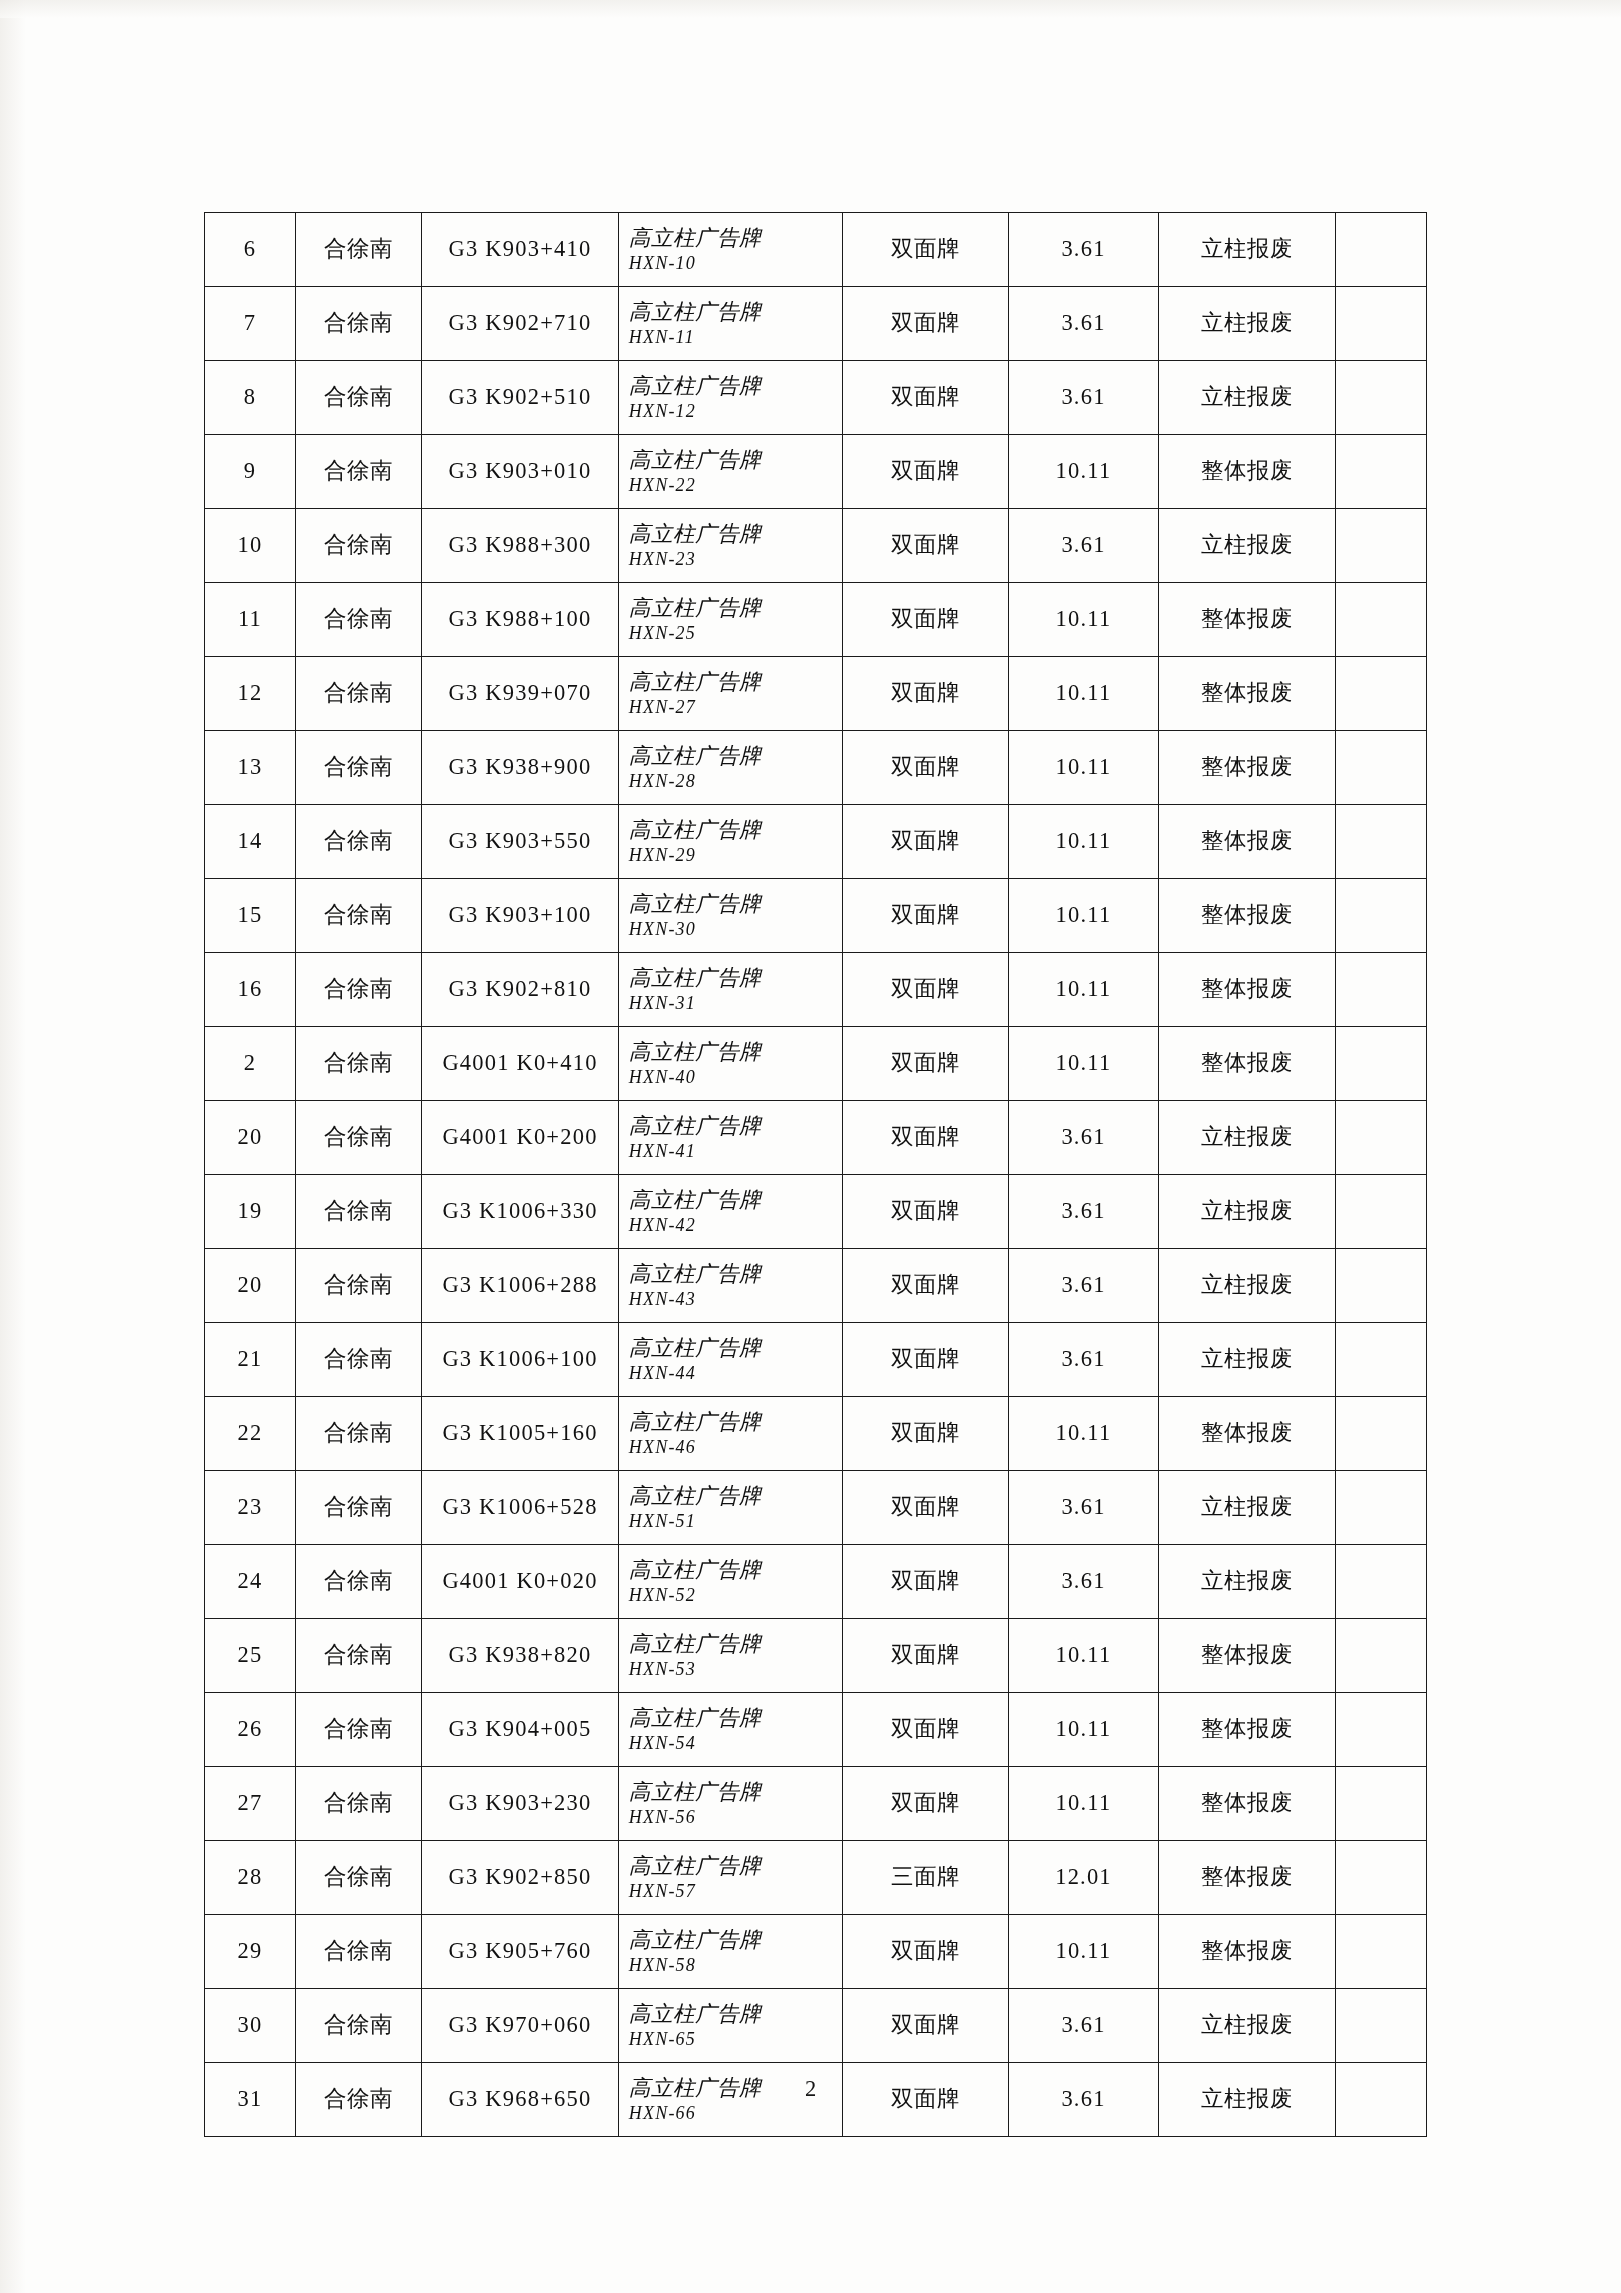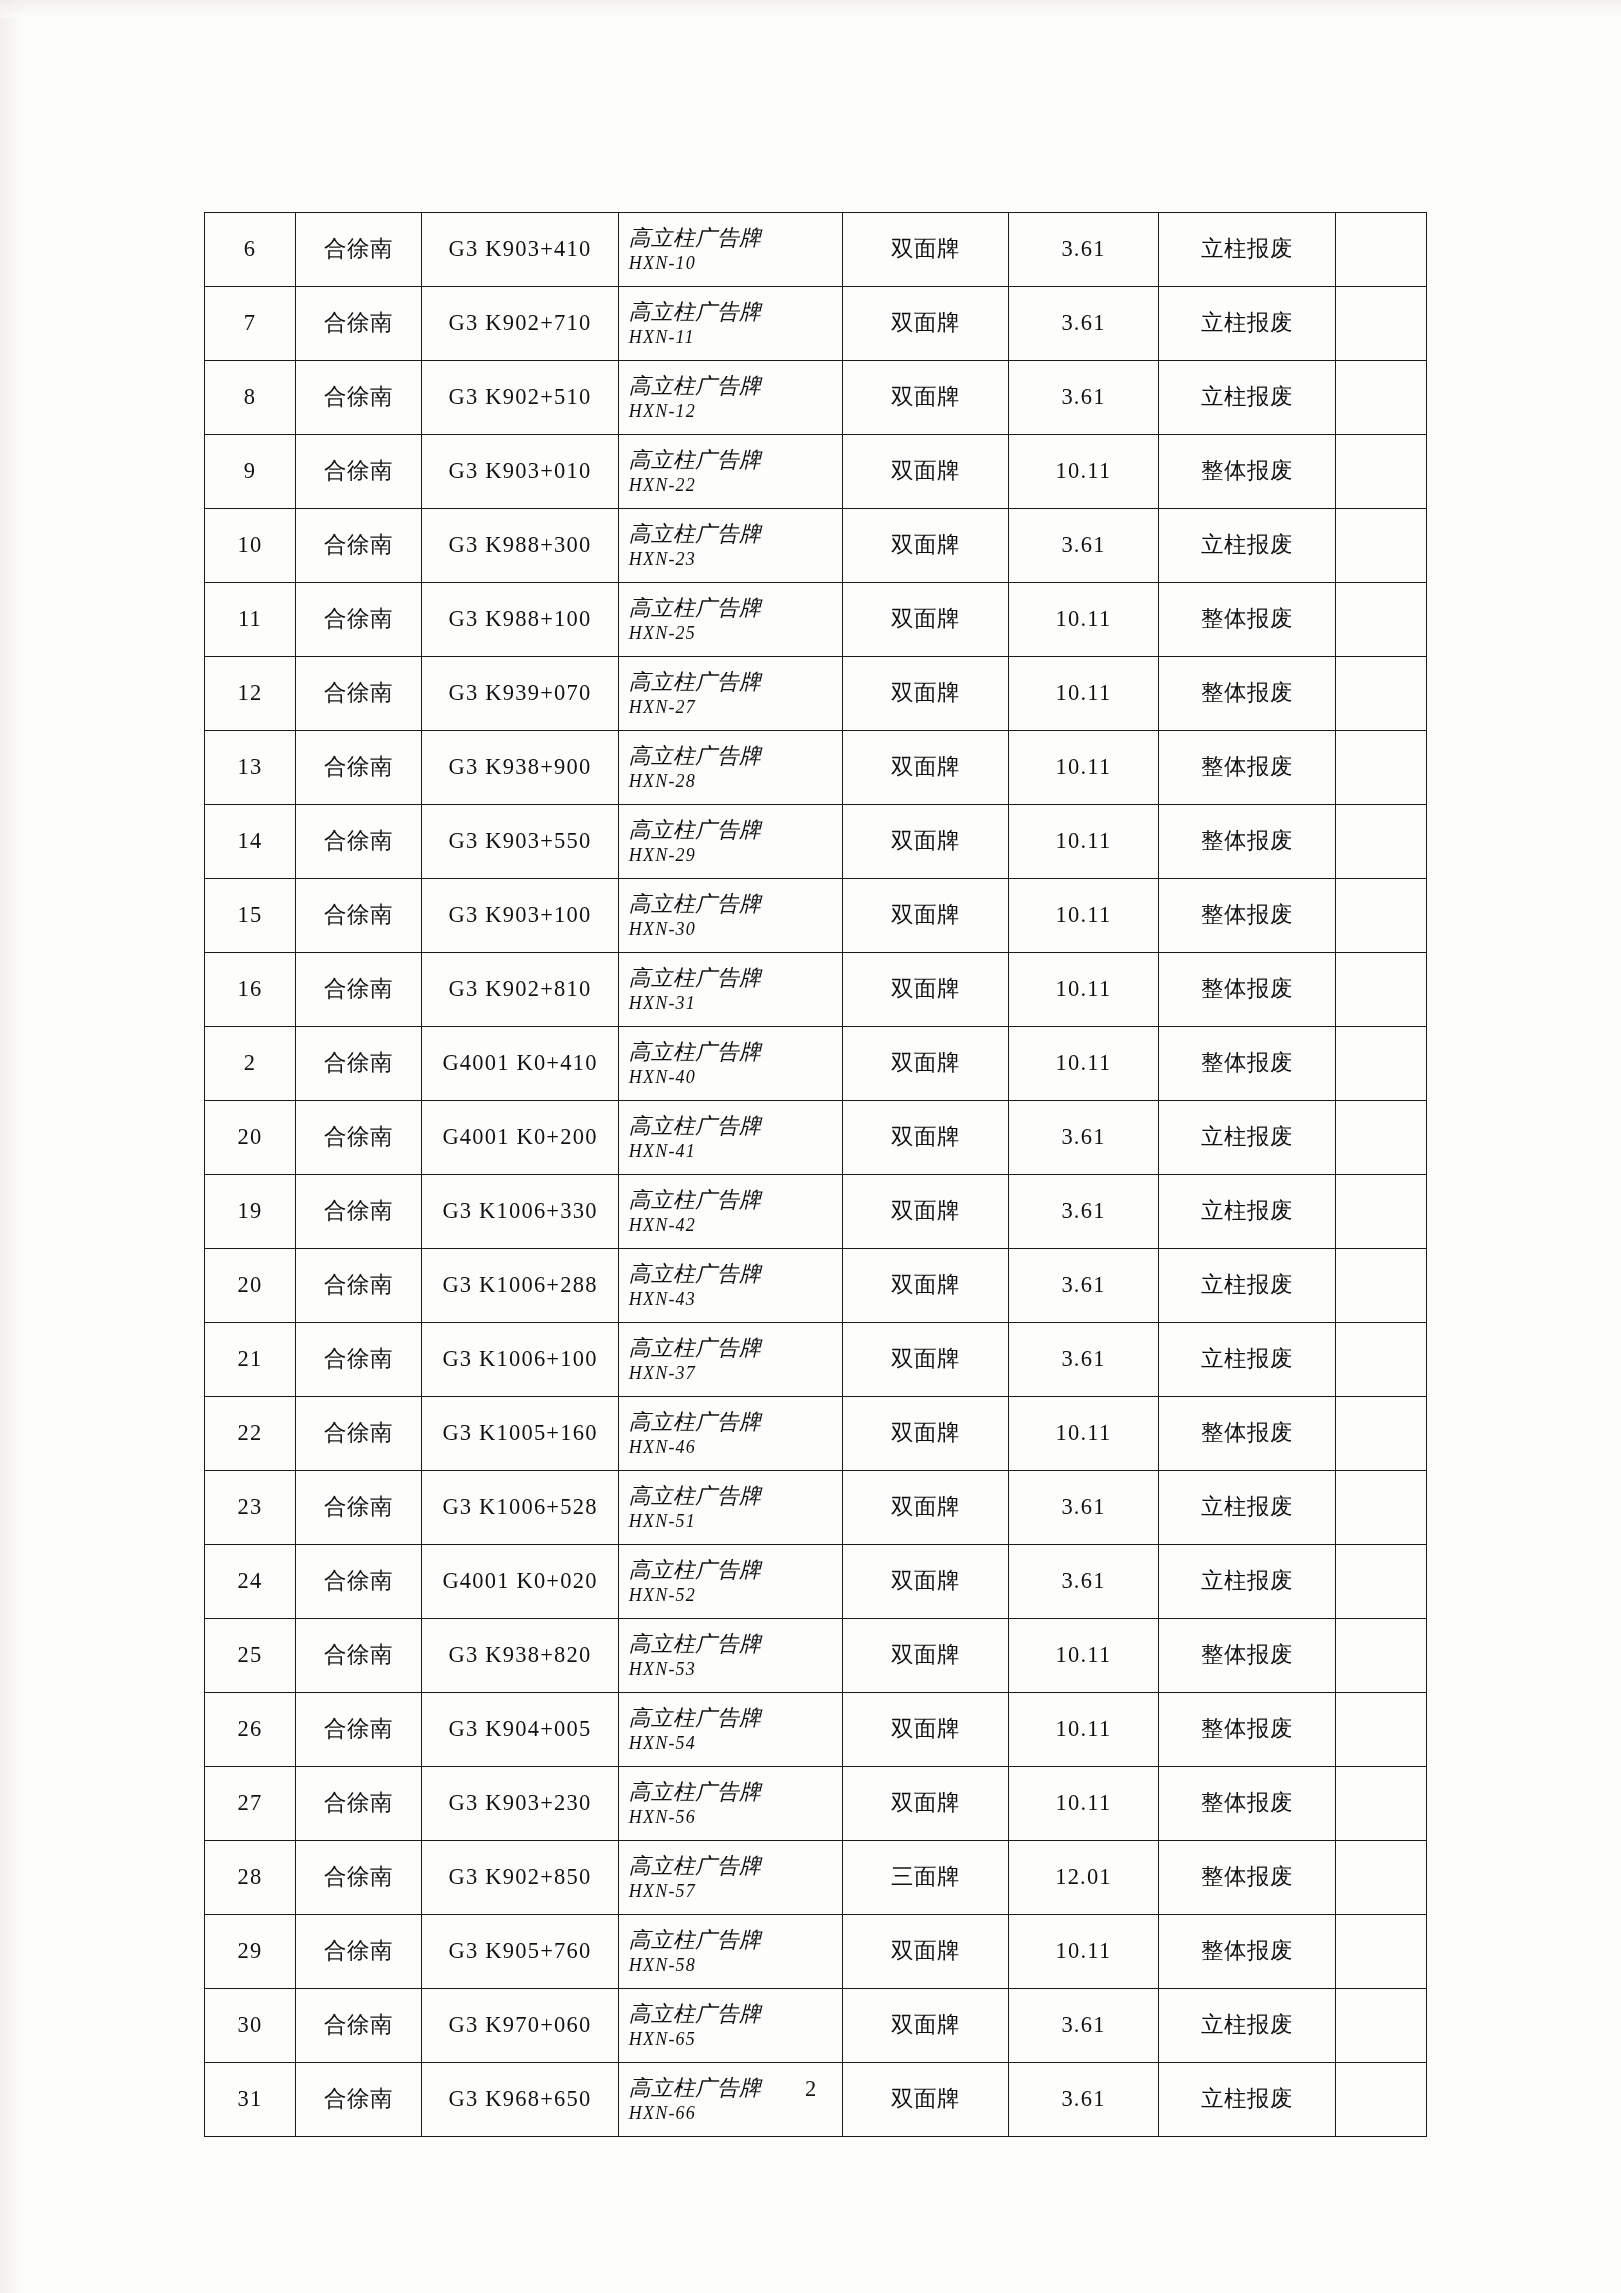--- a/index.html
+++ b/index.html
@@ -552,21 +552,21 @@
             </td>
             <td class="c-road">
               <span class="cell center">合徐南</span>
             </td>
             <td class="c-stake">
               <span class="cell center latin">G3 K1006+100</span>
             </td>
             <td class="c-name">
               <div class="name-cell">
                 <span class="name-line1">高立柱广告牌</span>
-                <span class="name-line2">HXN-37</span>
+                <span class="name-line2">HXN-44</span>
               </div>
             </td>
             <td class="c-type">
               <span class="cell center">双面牌</span>
             </td>
             <td class="c-area">
               <span class="cell center latin">3.61</span>
             </td>
             <td class="c-status">
               <span class="cell center">立柱报废</span>

